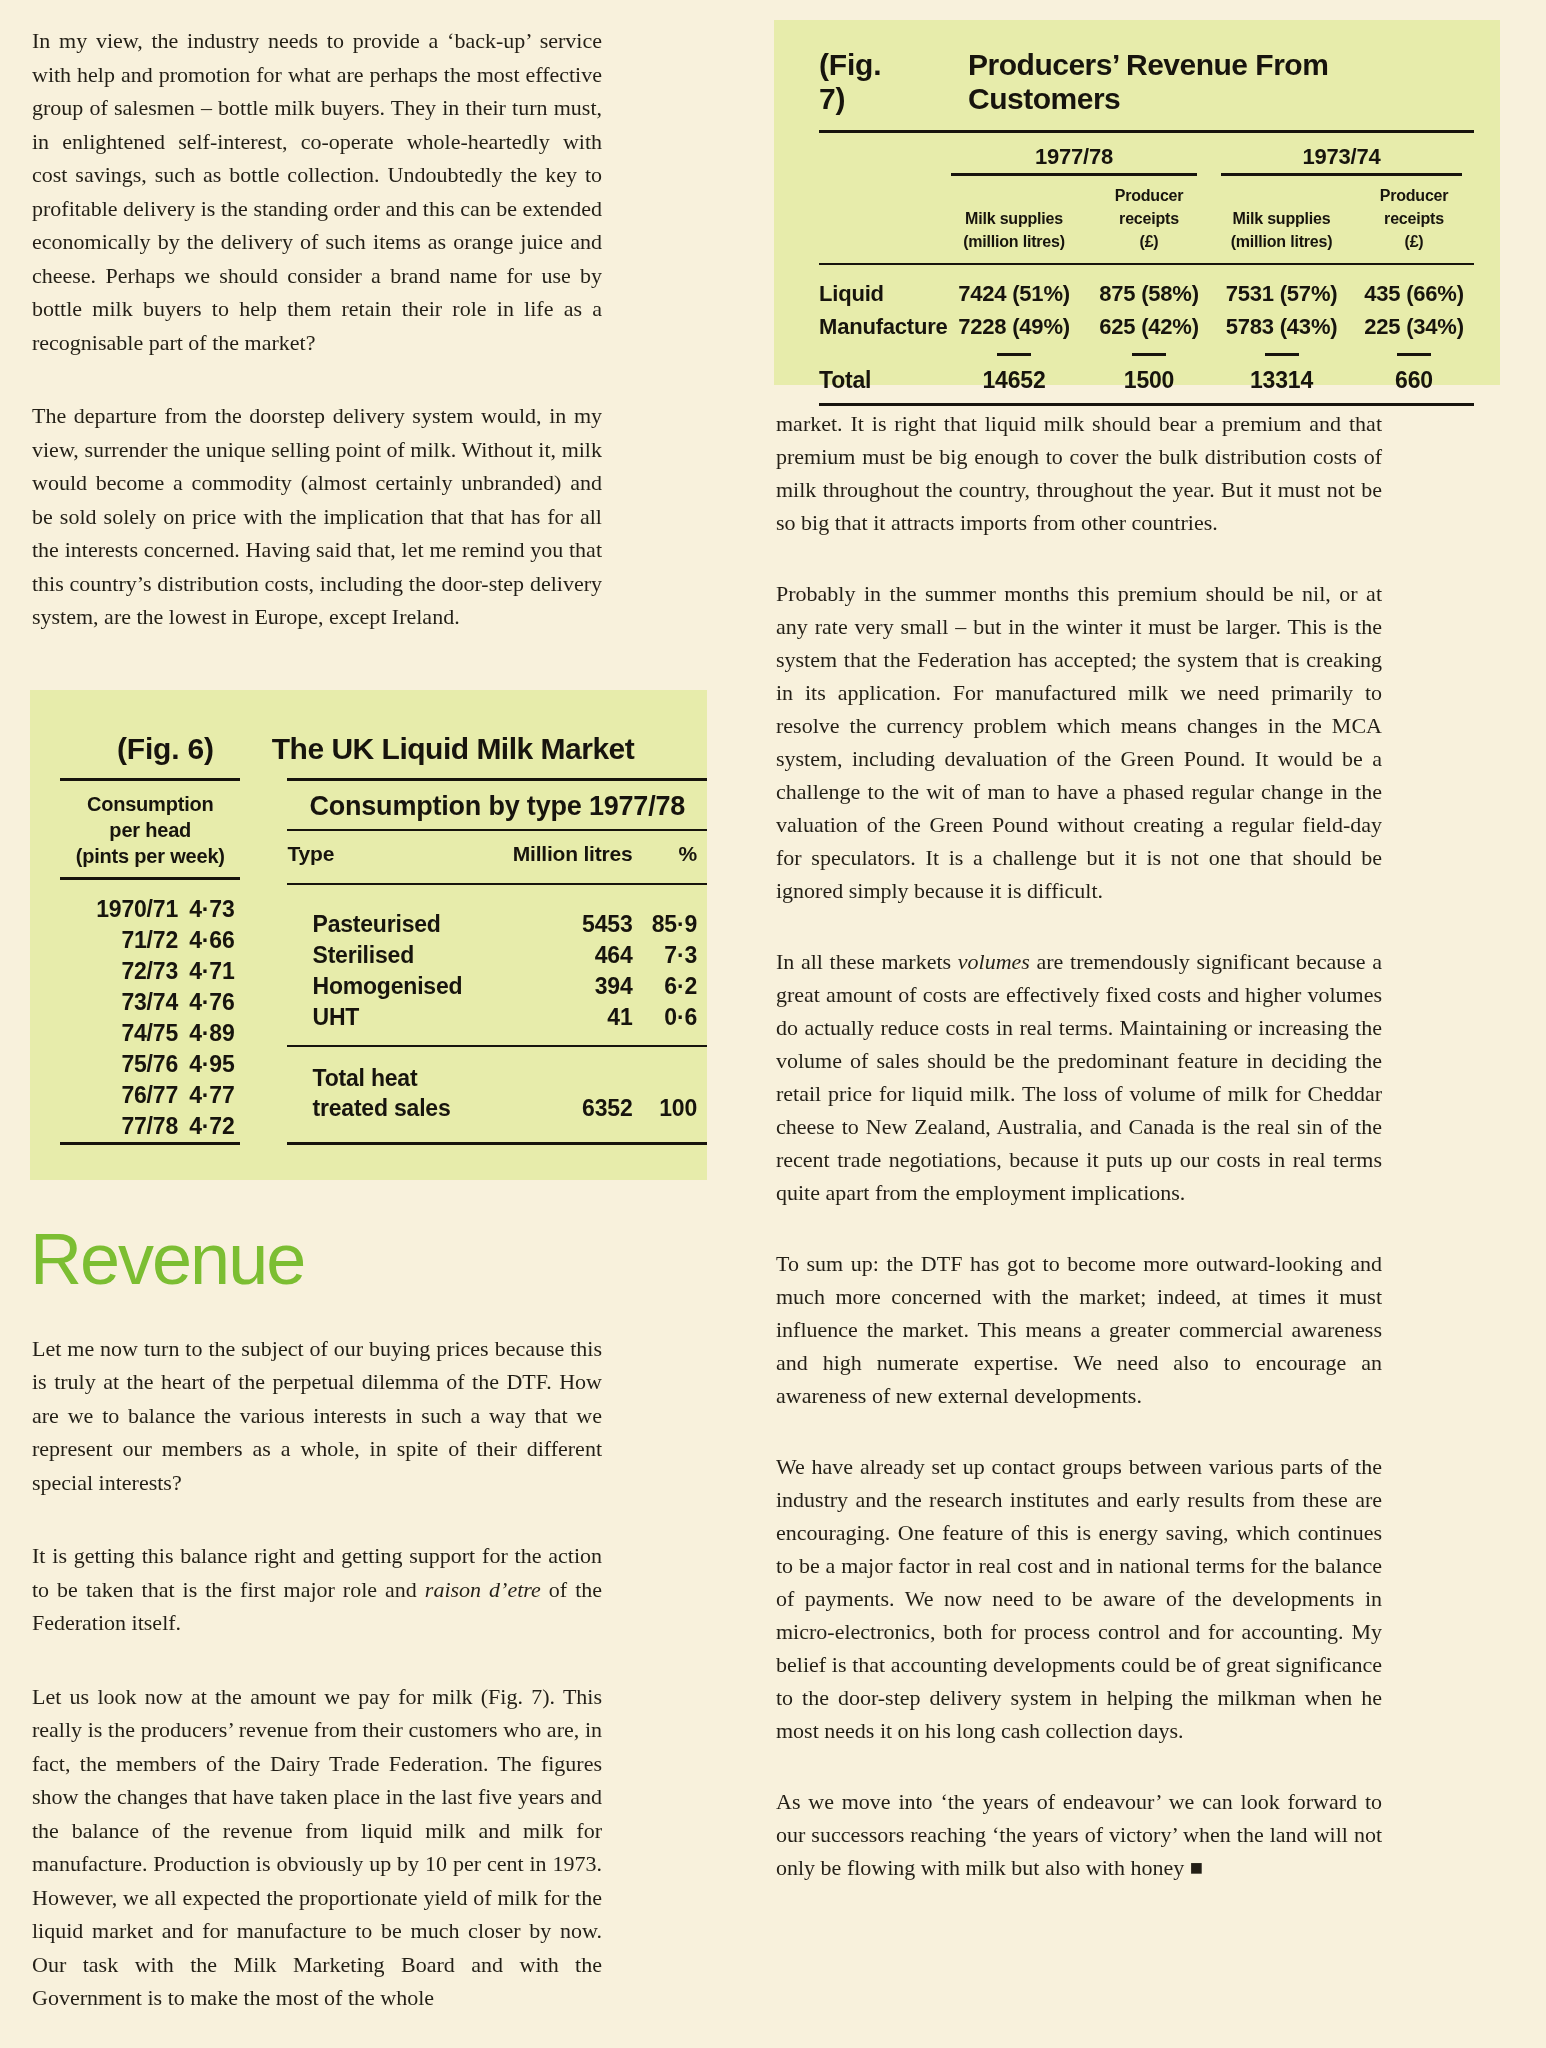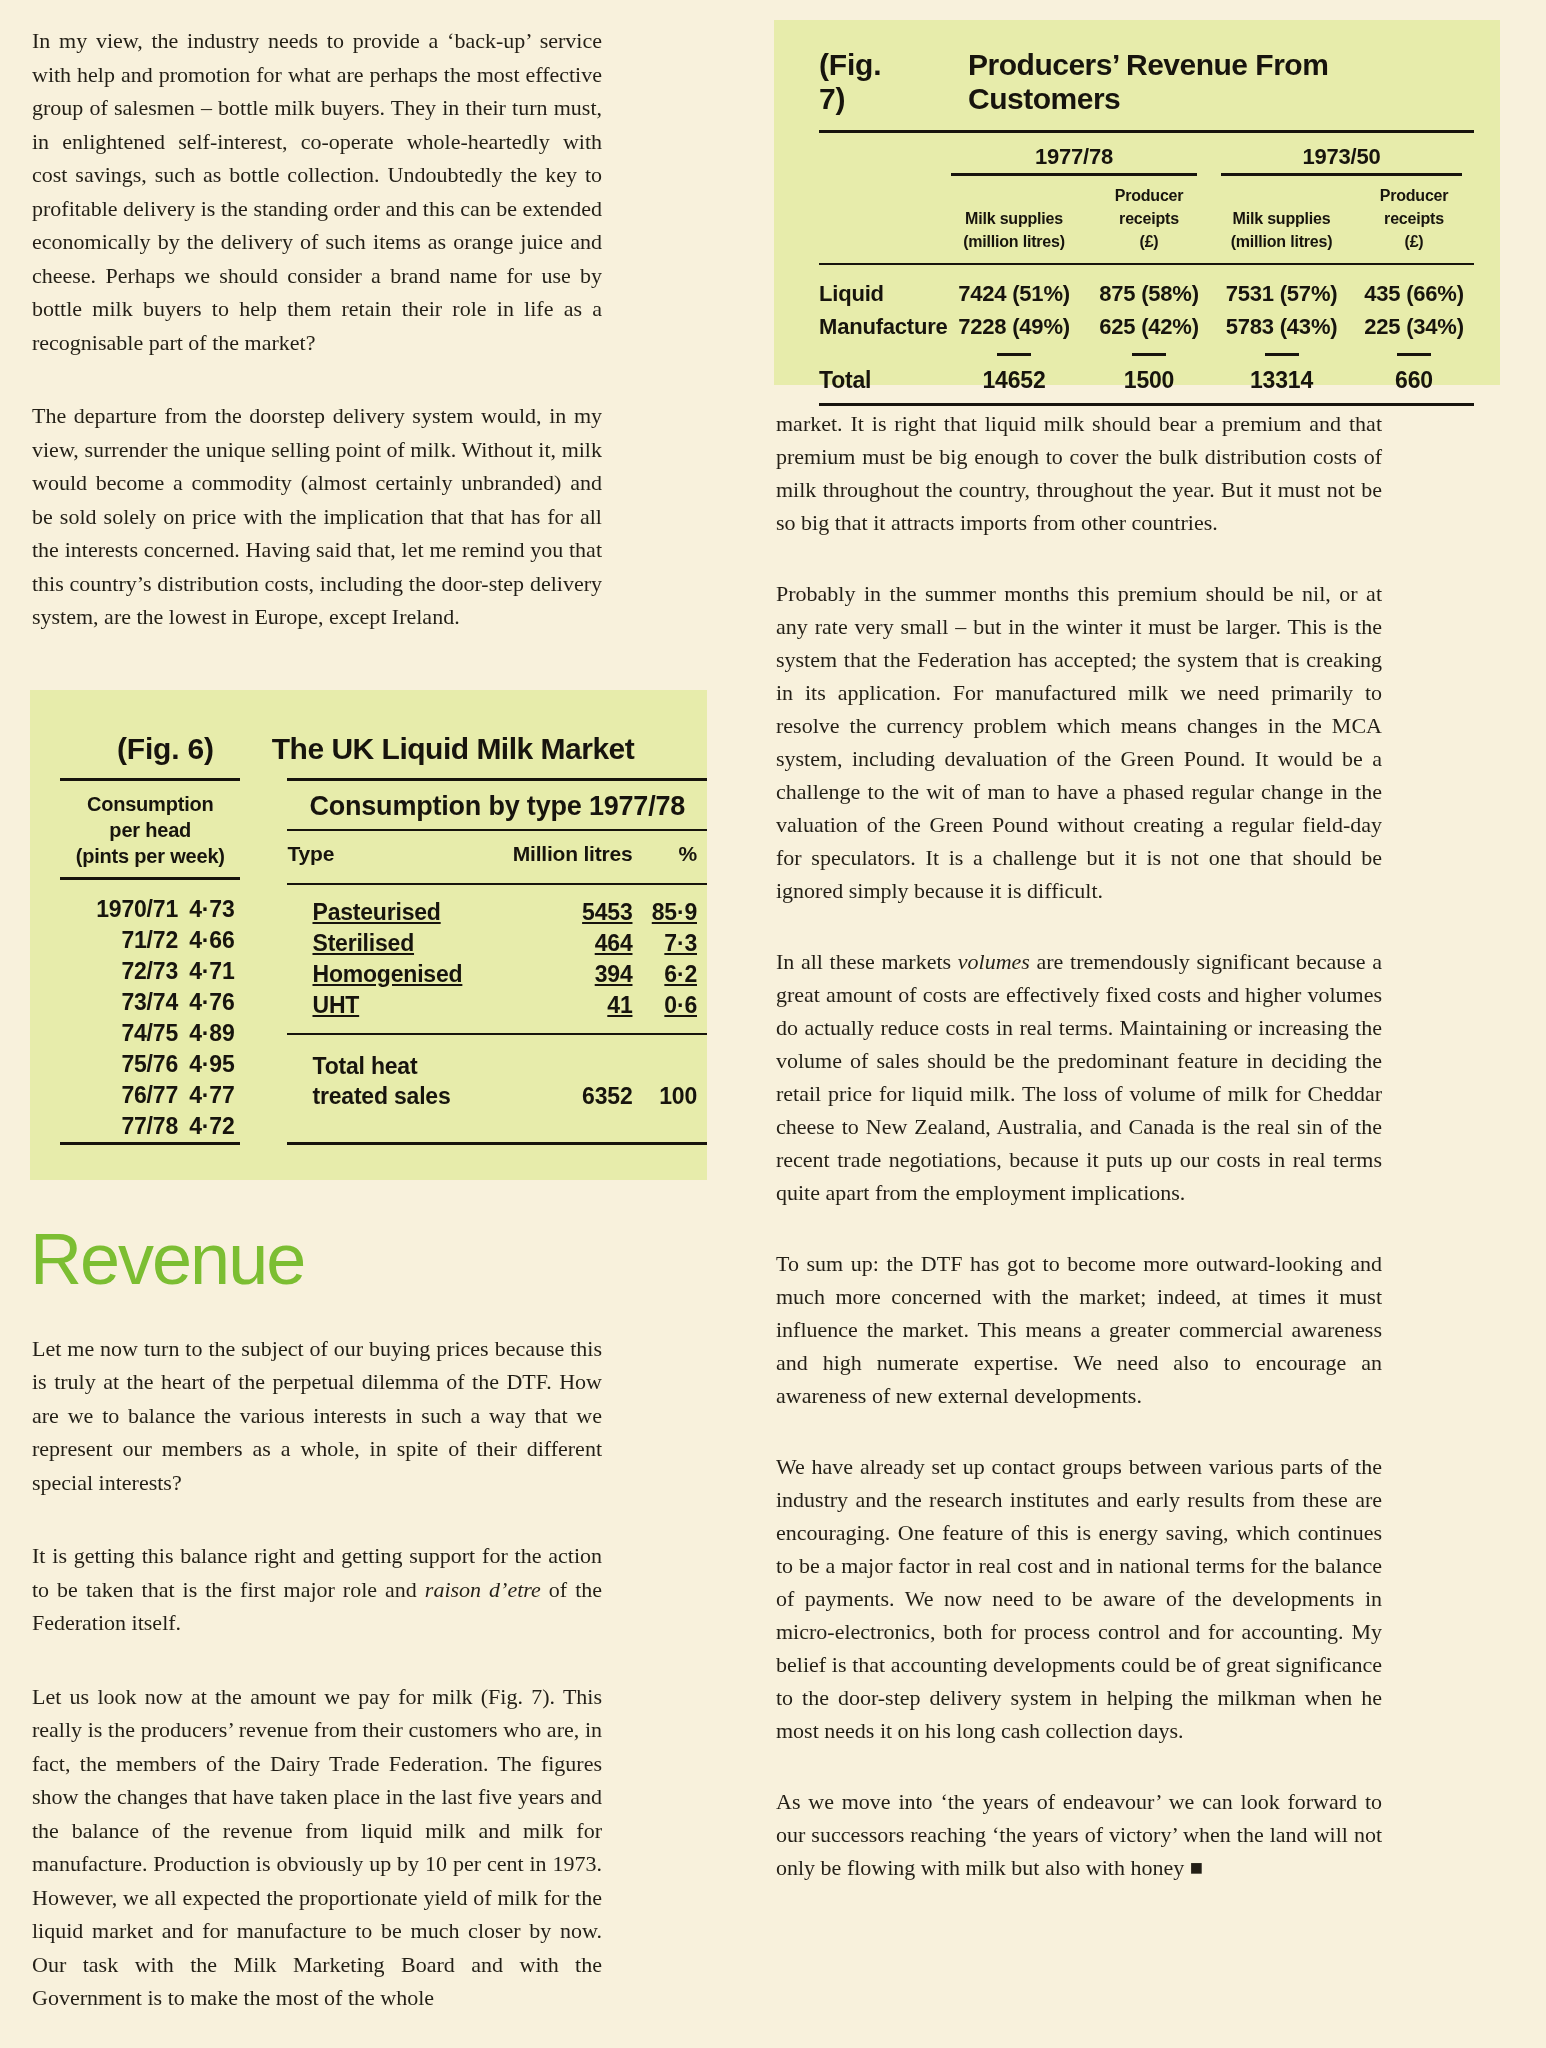--- a/index.html
+++ b/index.html
@@ -50,21 +50,21 @@
   .f6-left{width:188px;margin-left:30px;display:flex;flex-direction:column;}
   .f6-right{width:437px;margin-left:47px;display:flex;flex-direction:column;}
   .f6l-header{text-align:center;font-size:20px;line-height:26px;padding:10px 0 8px 0;}
   .f6l-rows{padding-top:14px;}
   .f6l-row{display:flex;font-size:23px;line-height:31px;}
   .f6l-year{width:118px;text-align:right;}
   .f6l-val{flex:1;text-align:right;padding-right:6px;}
   .f6-bottomrule{margin-top:auto;}
   .f6r-header{text-align:center;font-size:27px;line-height:26px;padding:12px 0 10px 0;}
   .f6r-colrow{display:flex;font-size:21px;line-height:26px;padding:10px 0 16px 0;}
-  .f6r-rows{padding-top:12px;padding-bottom:12px;text-decoration:underline;}
+  .f6r-rows{padding-top:24px;padding-bottom:12px;}
   .f6r-row{display:flex;font-size:23px;line-height:31px;}
   .f6r-type{width:200px;padding-left:25px;box-sizing:border-box;}
   .f6r-lit{width:145px;text-align:right;}
   .f6r-pct{flex:1;text-align:right;padding-right:10px;}
   .f6r-total{display:flex;align-items:flex-end;padding-top:16px;padding-bottom:14px;font-size:23px;line-height:30px;}
   .f6r-total .f6r-type{line-height:30px;}
 
   
   .fig7{width:726px;height:365px;margin-top:20px;box-sizing:border-box;padding:28px 26px 0 45px;}
   .fig7 .fig-title{margin-left:55px;}
@@ -220,21 +220,21 @@
     <div class="figbox fig7">
       <div class="fig-titlerow">
         <span class="fig-label">(Fig. 7)</span>
         <span class="fig-title">Producers’ Revenue From Customers</span>
       </div>
       <div class="rule3 f7-mainrule"></div>
 
       <div class="f7-grid f7-groups">
         <span></span>
         <span class="f7-group">1977/78</span>
-        <span class="f7-group g2">1973/50</span>
+        <span class="f7-group g2">1973/74</span>
       </div>
 
       <div class="f7-grid f7-headers">
         <div></div>
         <div class="f7-hcell">
           <div>Milk supplies</div>
           <div>(million litres)</div>
         </div>
         <div class="f7-hcell">
           <div>Producer</div>

